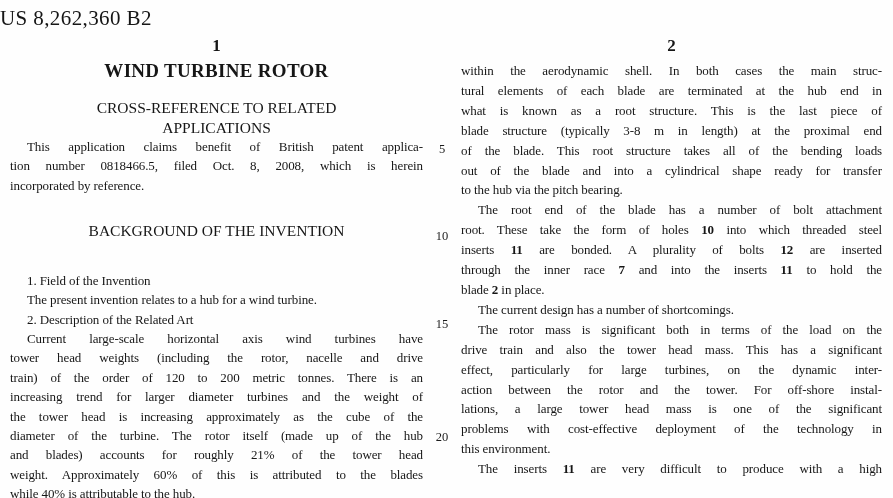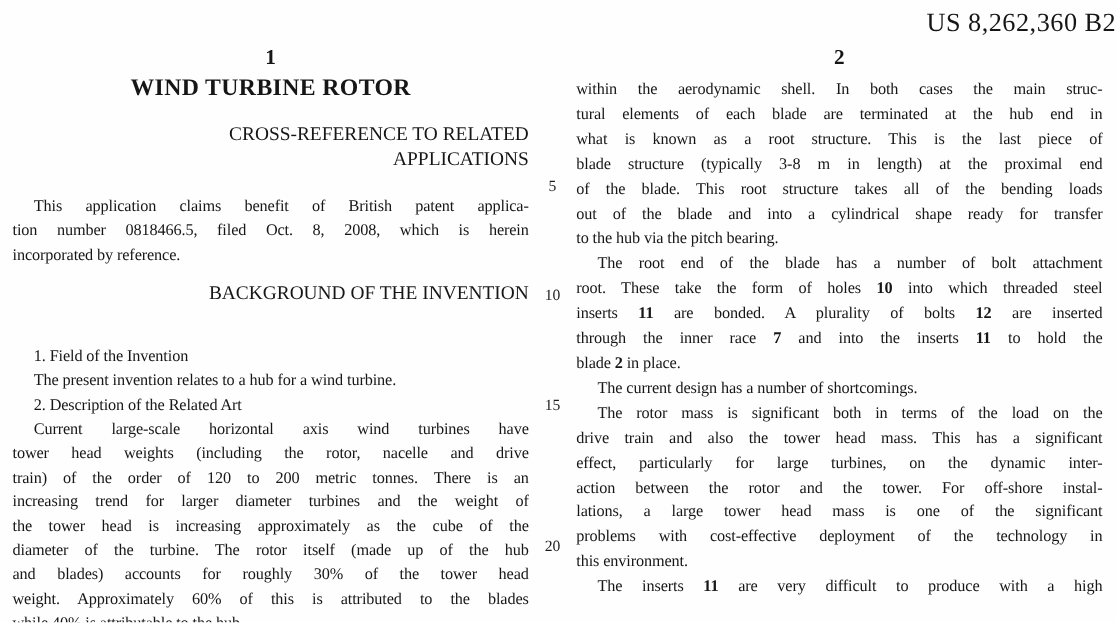--- a/index.html
+++ b/index.html
@@ -14,21 +14,21 @@
     background: #fefefe;
     font-family: "Liberation Serif", serif;
     color: #161616;
     overflow: hidden;
   }
   .page-header {
     position: absolute;
     top: 6px;
     left: 0;
     width: 100%;
-    text-align: right;
+    text-align: left;
     font-size: 21px;
     letter-spacing: 0.4px;
   }
   .col {
     position: absolute;
     top: 36px;
   }
   .col-left  { left: 10px;  width: 413px; }
   .col-right { left: 461px; width: 421px; }
   .col-num {
@@ -39,32 +39,32 @@
   }
   .invention-title {
     margin-top: 5px;
     text-align: center;
     font-weight: bold;
     font-size: 19px;
     line-height: 20px;
     letter-spacing: 0.3px;
   }
   .section-heading {
-    text-align: right;
+    text-align: center;
     font-size: 15.5px;
     line-height: 19.5px;
   }
   .cross-ref-heading  { margin-top: 17px; }
-  .background-heading { margin-top: 12px; }
+  .background-heading { margin-top: 26px; }
   .para-block {
     font-size: 13px;
     letter-spacing: -0.1px;
     line-height: 19.4px;
   }
-  .cross-ref-para  { margin-top: 18px; }
+  .cross-ref-para  { }
   .background-body { margin-top: 30px; }
   .col-right .para-block { margin-top: 5px; line-height: 19.9px; }
   .tline {
     text-align: justify;
     text-align-last: justify;
   }
   .tline.last {
     text-align-last: left;
   }
   .tline.indent {
@@ -109,21 +109,21 @@
     <div class="para-block background-body">
         <div class="tline indent last">1. Field of the Invention</div>
         <div class="tline indent last">The present invention relates to a hub for a wind turbine.</div>
         <div class="tline indent last">2. Description of the Related Art</div>
         <div class="tline indent">Current large-scale horizontal axis wind turbines have</div>
         <div class="tline">tower head weights (including the rotor, nacelle and drive</div>
         <div class="tline">train) of the order of 120 to 200 metric tonnes. There is an</div>
         <div class="tline">increasing trend for larger diameter turbines and the weight of</div>
         <div class="tline">the tower head is increasing approximately as the cube of the</div>
         <div class="tline">diameter of the turbine. The rotor itself (made up of the hub</div>
-        <div class="tline">and blades) accounts for roughly 30% of the tower head</div>
+        <div class="tline">and blades) accounts for roughly 21% of the tower head</div>
         <div class="tline">weight. Approximately 60% of this is attributed to the blades</div>
         <div class="tline last">while 40% is attributable to the hub.</div>
       </div>
   </div>
 
   <div class="col col-right">
     <div class="col-num">2</div>
     <div class="para-block">
         <div class="tline">within the aerodynamic shell. In both cases the main struc-</div>
         <div class="tline">tural elements of each blade are terminated at the hub end in</div>

